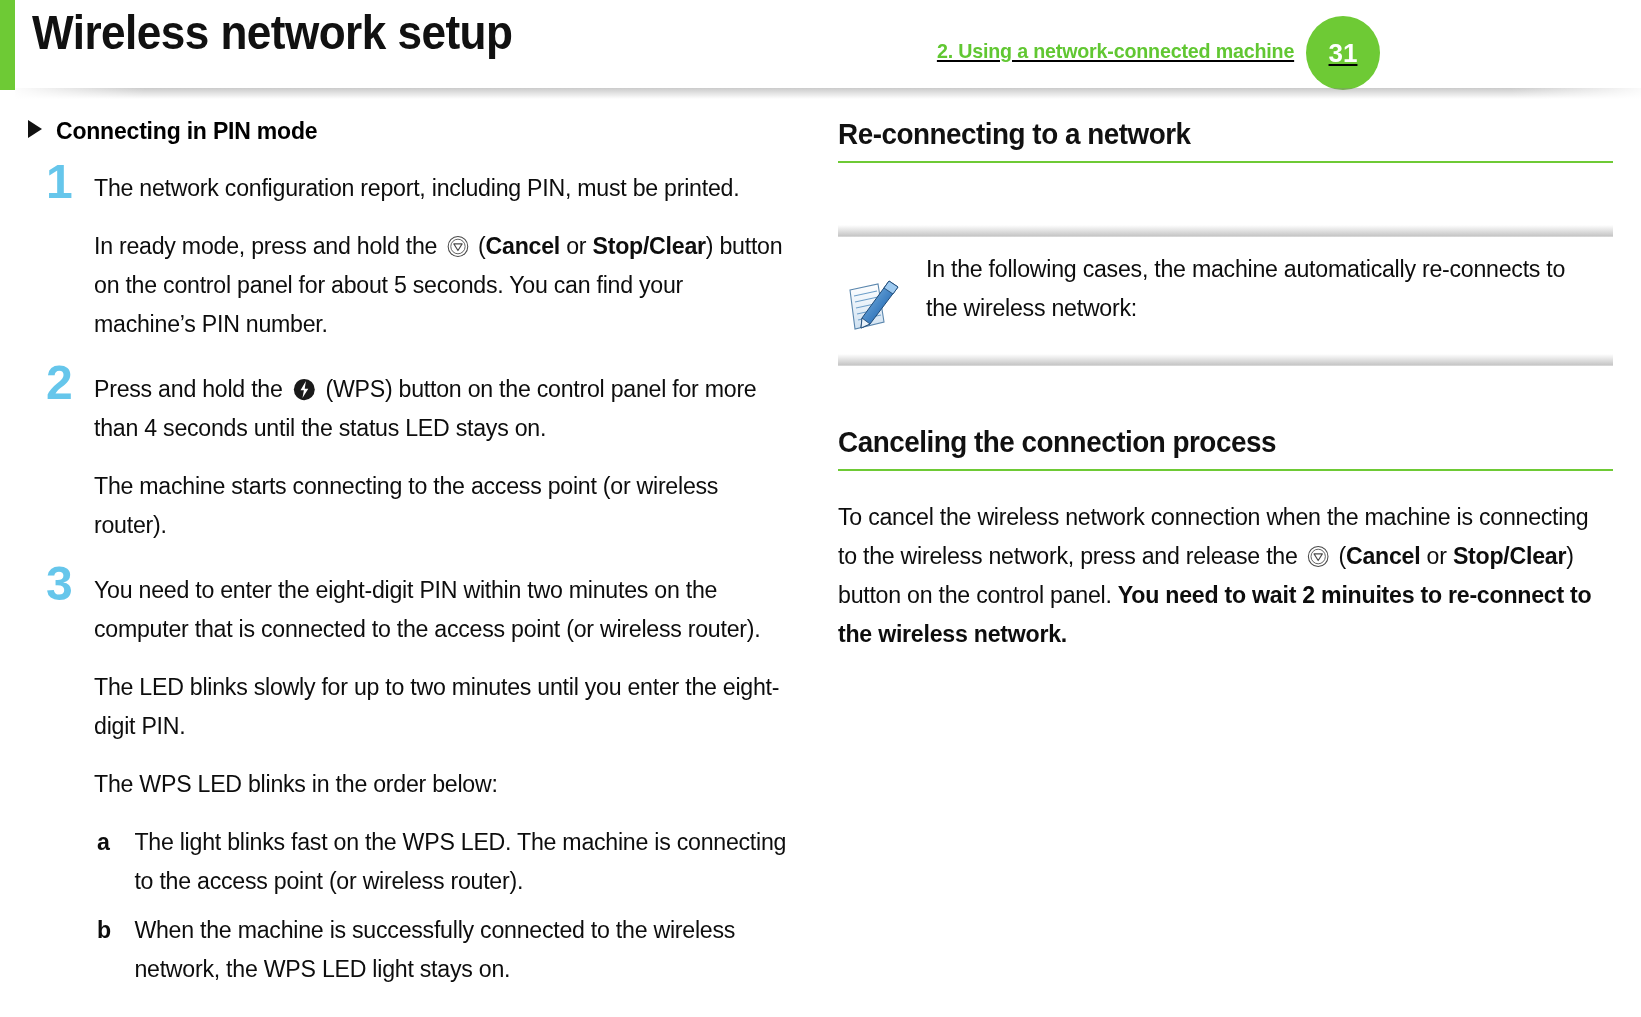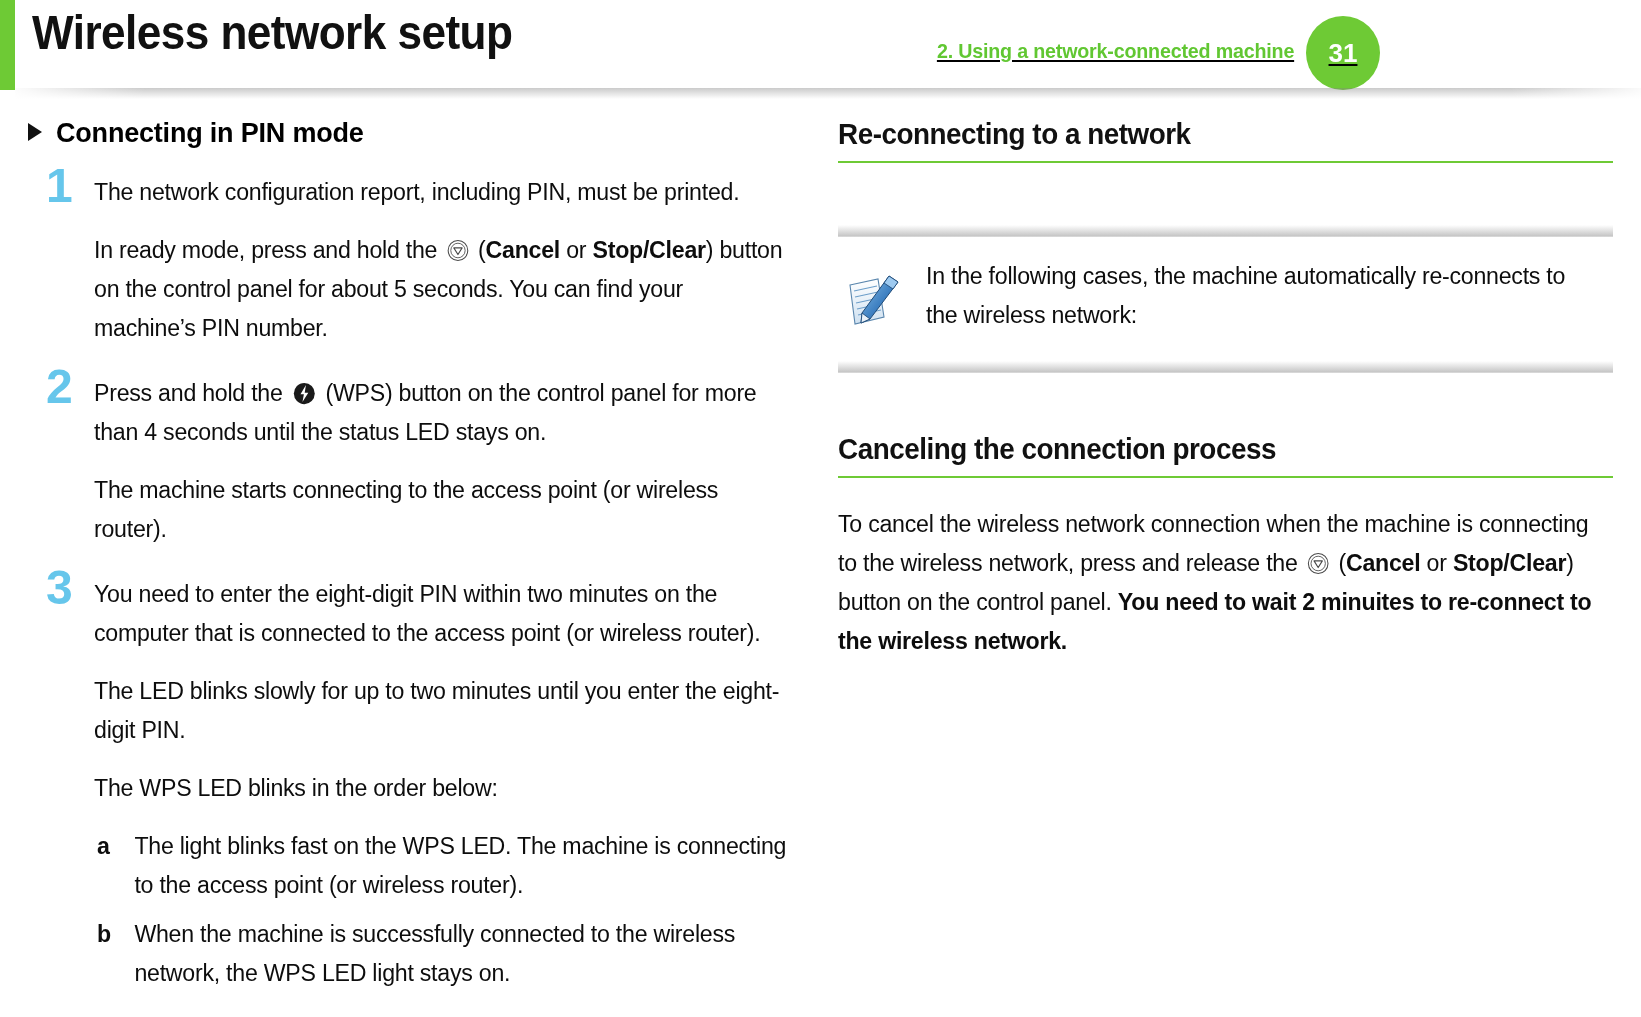--- a/index.html
+++ b/index.html
@@ -112,21 +112,21 @@
     letter-spacing: -0.25px;
     transform: scaleX(0.985);
     transform-origin: left top;
   }
   b, .bold { font-weight: bold; }
 
   
   .subhead {
     display: flex;
     align-items: baseline;
-    font-size: 27px;
+    font-size: 23px;
     font-weight: bold;
     letter-spacing: -0.2px;
     margin-bottom: 24px;
   }
   .tri-icon {
     width: 0; height: 0;
     border-left: 14px solid #111;
     border-top: 9px solid transparent;
     border-bottom: 9px solid transparent;
     margin-right: 14px;
@@ -204,22 +204,22 @@
   .note-rule {
     height: 12px;
     width: 100%;
     background: linear-gradient(to bottom, rgba(255,255,255,0) 0%, rgba(150,150,150,0.55) 92%, rgba(150,150,150,0.2) 100%);
   }
   .note-rule.bottom {
     background: linear-gradient(to bottom, rgba(255,255,255,0) 0%, rgba(150,150,150,0.55) 92%, rgba(150,150,150,0.2) 100%);
   }
   .note-inner {
     display: flex;
-    align-items: center;
-    padding: 20px 0 18px 0;
+    align-items: flex-end;
+    padding: 13px 0 18px 0;
   }
   .note-icon {
     width: 62px;
     min-width: 62px;
     height: 58px;
     margin-right: 20px;
     margin-left: 6px;
     margin-top: 4px;
   }
   .note-content { flex: 1; }

